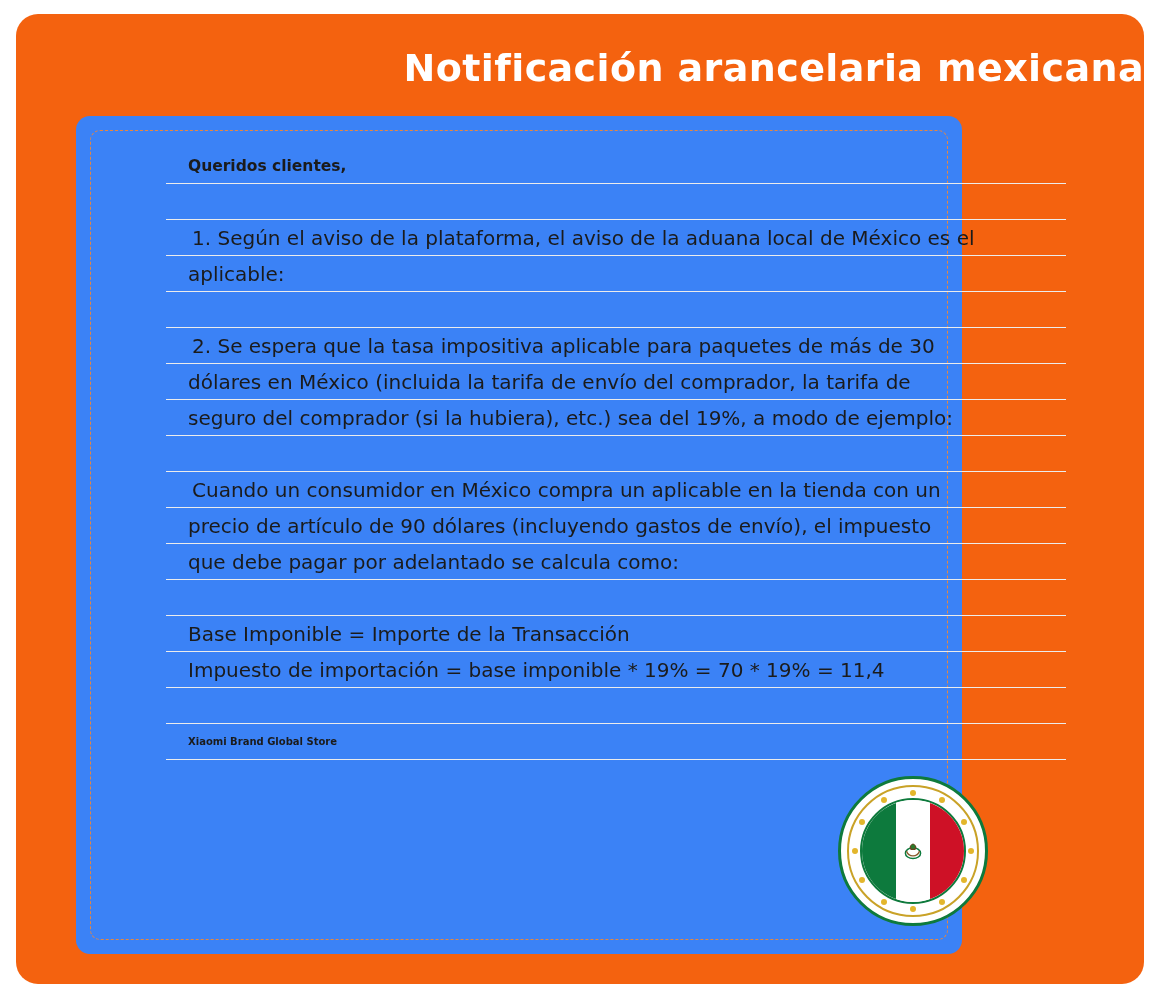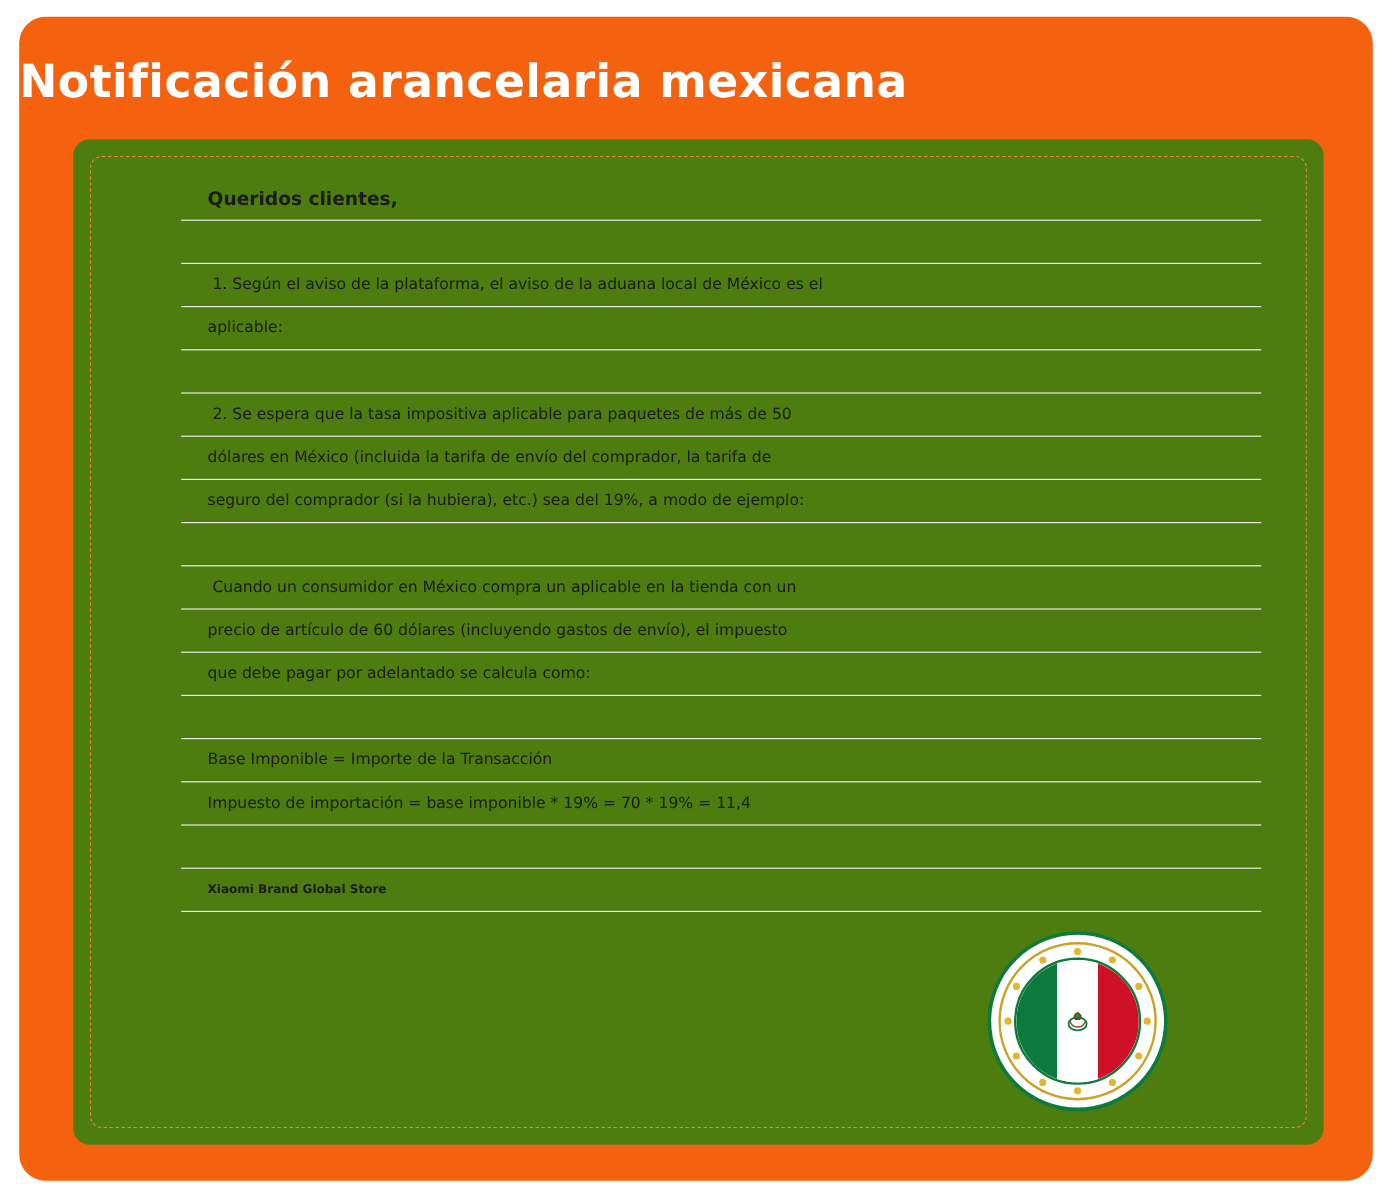--- a/index.html
+++ b/index.html
@@ -23,35 +23,35 @@
     background: #f4620f;
     border-radius: 22px;
     box-sizing: border-box;
   }
 
   .poster-title {
     position: absolute;
     left: 0;
     top: 32px;
     width: 100%;
-    text-align: left;
+    text-align: right;
     color: #ffffff;
     font-size: 38px;
     font-weight: bold;
     letter-spacing: 0.4px;
     font-family: "DejaVu Sans", sans-serif;
   }
 
   .card {
     position: absolute;
-    left: 45px;
+    left: 60px;
     top: 102px;
-    width: 1042px;
+    width: 886px;
     height: 838px;
-    background: #4d7c0f;
+    background: #3b82f6;
     border-radius: 14px;
     box-sizing: border-box;
   }
 
   .dashed-frame {
     position: absolute;
     left: 14px;
     top: 14px;
     right: 14px;
     bottom: 14px;
@@ -73,21 +73,21 @@
     border-bottom: 1px solid #ececec;
     box-sizing: border-box;
     line-height: 36px;
     height: 36px;
     font-size: 19.5px;
     color: #1b1b1b;
     white-space: nowrap;
     overflow: hidden;
   }
   .line.tall {
-    font-size: 13px;
+    font-size: 20px;
   }
   .line.blank {
     color: transparent;
   }
   .line.bold {
     font-weight: bold;
     font-size: 15.5px;
   }
   .indent {
     padding-left: 26px;
@@ -168,27 +168,27 @@
     <div class="content">
 
       <div class="line bold indent-small">Queridos clientes,</div>
 
       <div class="line blank">.</div>
 
       <div class="line tall indent">1. Según el aviso de la plataforma, el aviso de la aduana local de México es el</div>
       <div class="line tall indent-small">aplicable:</div>
       <div class="line blank">.</div>
 
-      <div class="line tall indent">2. Se espera que la tasa impositiva aplicable para paquetes de más de 50</div>
+      <div class="line tall indent">2. Se espera que la tasa impositiva aplicable para paquetes de más de 30</div>
       <div class="line tall indent-small">dólares en México (incluida la tarifa de envío del comprador, la tarifa de</div>
       <div class="line tall indent-small">seguro del comprador (si la hubiera), etc.) sea del 19%, a modo de ejemplo:</div>
       <div class="line blank">.</div>
 
       <div class="line tall indent">Cuando un consumidor en México compra un aplicable en la tienda con un</div>
-      <div class="line tall indent-small">precio de artículo de 60 dólares (incluyendo gastos de envío), el impuesto</div>
+      <div class="line tall indent-small">precio de artículo de 90 dólares (incluyendo gastos de envío), el impuesto</div>
       <div class="line tall indent-small">que debe pagar por adelantado se calcula como:</div>
       <div class="line blank">.</div>
 
       <div class="line tall indent-small">Base Imponible = Importe de la Transacción</div>
       <div class="line tall indent-small">Impuesto de importación = base imponible * 19% = 70 * 19% = 11,4</div>
 
       <div class="line blank">.</div>
 
       <div class="line sig indent-small">Xiaomi Brand Global  Store</div>
     </div>

